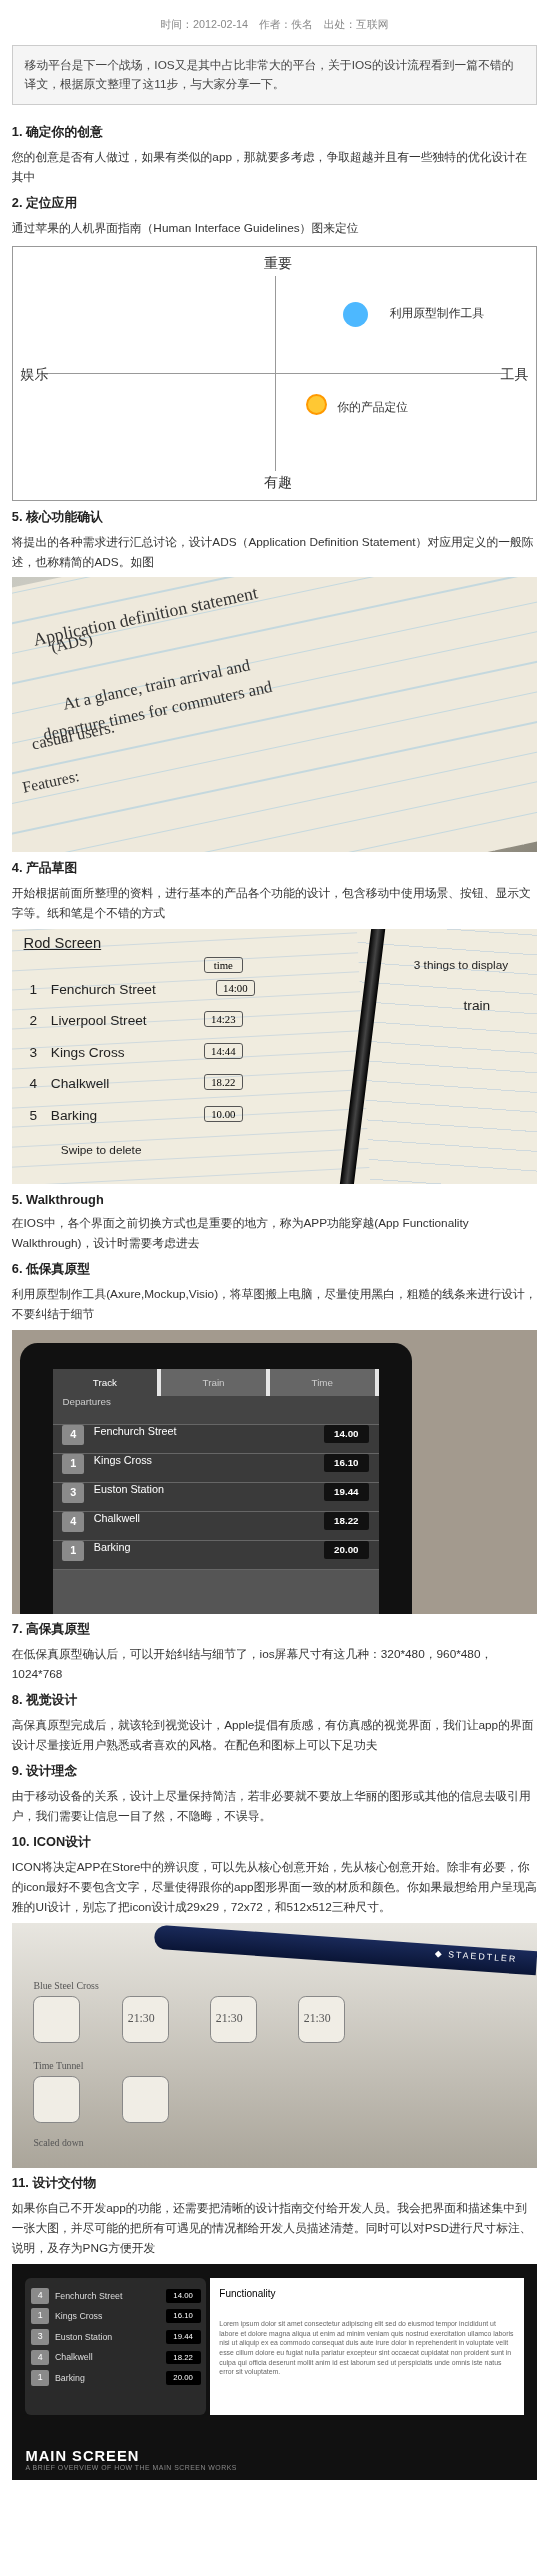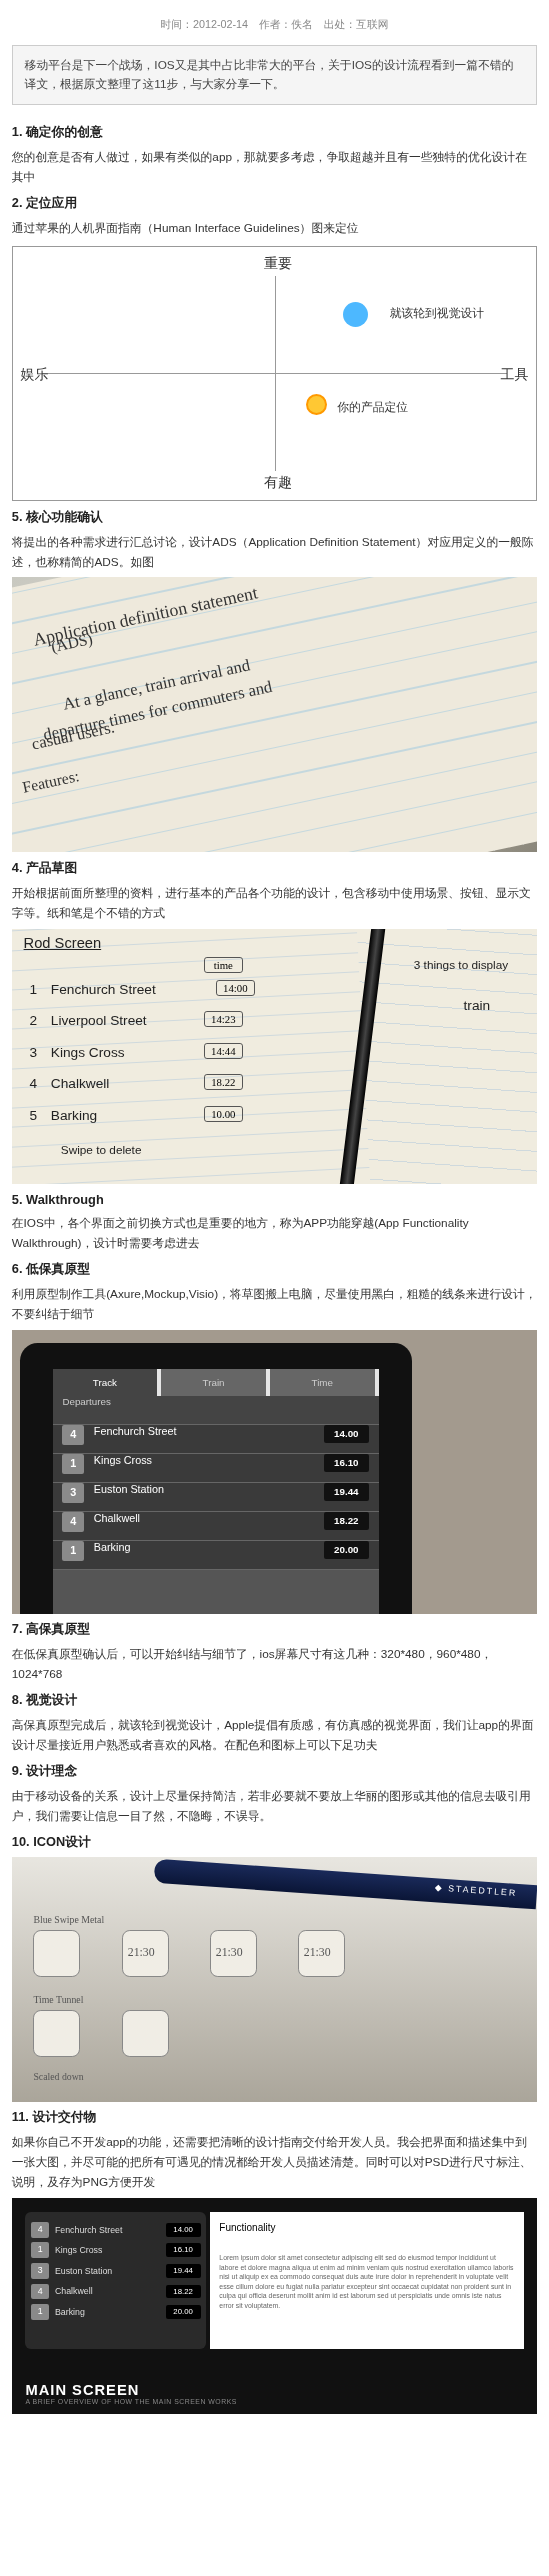--- a/index.html
+++ b/index.html
@@ -72,21 +72,21 @@
   <div class="p">通过苹果的人机界面指南（Human Interface Guidelines）图来定位</div>
 
   <div class="quad">
     <div class="axis-v"></div>
       <div class="axis-h"></div>
     <div class="axis-lbl" style="left:48%;top:7.8px">重要</div>
     <div class="axis-lbl" style="left:48%;bottom:7.8px">有趣</div>
     <div class="axis-lbl" style="left:7.8px;top:47%">娱乐</div>
     <div class="axis-lbl" style="right:7.8px;top:47%">工具</div>
     <div class="dot-blue"></div>
-    <div class="dot-lbl" style="left:72%;top:59px">就该轮到视觉设计</div>
+    <div class="dot-lbl" style="left:72%;top:59px">利用原型制作工具</div>
     <div class="dot-orange"></div>
     <div class="dot-lbl" style="left:62%;top:153px">你的产品定位</div>
   </div>
 
   <div class="h3">5. 核心功能确认</div>
   <div class="p">将提出的各种需求进行汇总讨论，设计ADS（Application Definition Statement）对应用定义的一般陈述，也称精简的ADS。如图</div>
 
   <div class="photo">
     <div class="notebook"></div>
     <div class="hand" style="left:19.6px;top:29px;font-size:17.7px">Application definition statement</div>
@@ -175,26 +175,27 @@
   <div class="h3">7. 高保真原型</div>
   <div class="p">在低保真原型确认后，可以开始纠结与细节了，ios屏幕尺寸有这几种：320*480，960*480，1024*768</div>
 
   <div class="h3">8. 视觉设计</div>
   <div class="p">高保真原型完成后，就该轮到视觉设计，Apple提倡有质感，有仿真感的视觉界面，我们让app的界面设计尽量接近用户熟悉或者喜欢的风格。在配色和图标上可以下足功夫</div>
 
   <div class="h3">9. 设计理念</div>
   <div class="p">由于移动设备的关系，设计上尽量保持简洁，若非必要就不要放上华丽的图形或其他的信息去吸引用户，我们需要让信息一目了然，不隐晦，不误导。</div>
 
   <div class="h3">10. ICON设计</div>
+  <div class="p">ICON将决定APP在Store中的辨识度，可以先从核心创意开始，先从核心创意开始。除非有必要，你的icon最好不要包含文字，尽量使得跟你的app图形界面一致的材质和颜色。你如果最想给用户呈现高雅的UI设计，别忘了把icon设计成29x29，72x72，和512x512三种尺寸。</div>
 
   <div class="icon-sketch">
     <div class="pencil">
         <div class="pencil-txt">◆ STAEDTLER</div>
       </div>
-    <div class="isk-lbl" style="left:21.6px;top:57px">Blue Swipe Metal</div>
+    <div class="isk-lbl" style="left:21.6px;top:57px">Blue Steel Cross</div>
     <div class="isk" style="left:21.6px;top:73px"></div>
     <div class="isk" style="left:110px;top:73px"></div>
     <div class="isk-lbl" style="left:116px;top:88px;font-size:11.8px">21:30</div>
     <div class="isk" style="left:198px;top:73px"></div>
     <div class="isk-lbl" style="left:204px;top:88px;font-size:11.8px">21:30</div>
     <div class="isk" style="left:286px;top:73px"></div>
     <div class="isk-lbl" style="left:292px;top:88px;font-size:11.8px">21:30</div>
     <div class="isk-lbl" style="left:21.6px;top:137px">Time Tunnel</div>
     <div class="isk" style="left:21.6px;top:153px"></div>
     <div class="isk" style="left:110px;top:153px"></div>

